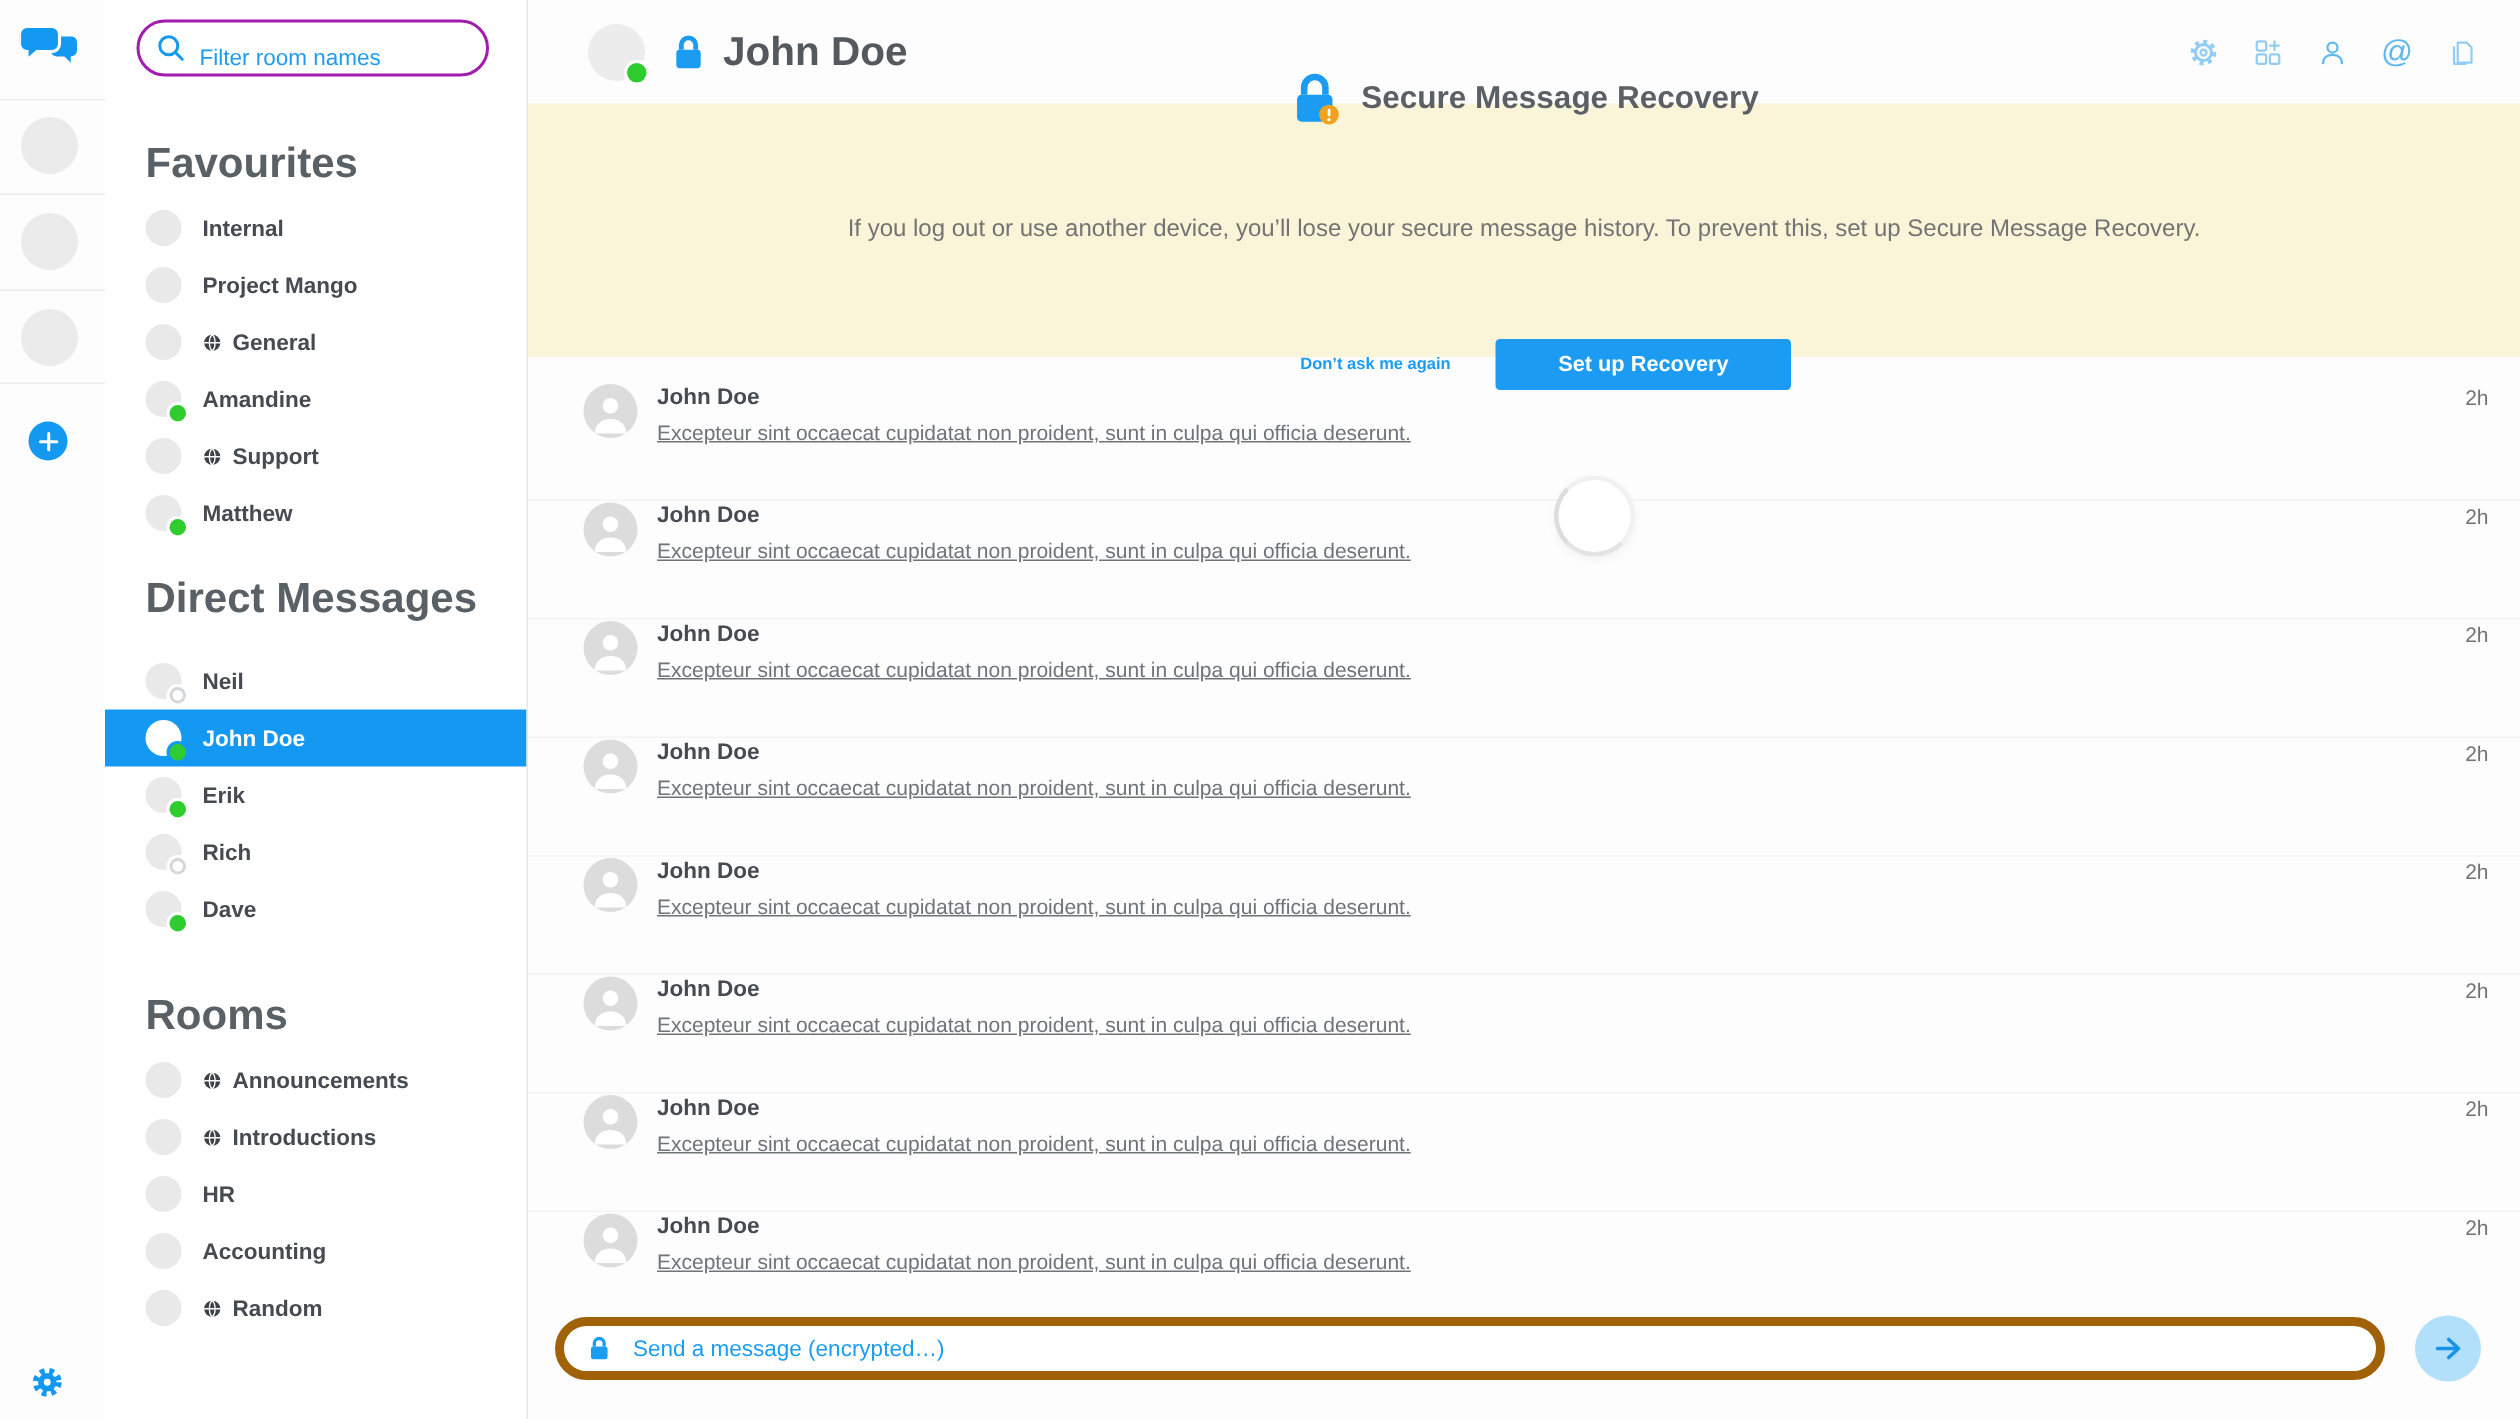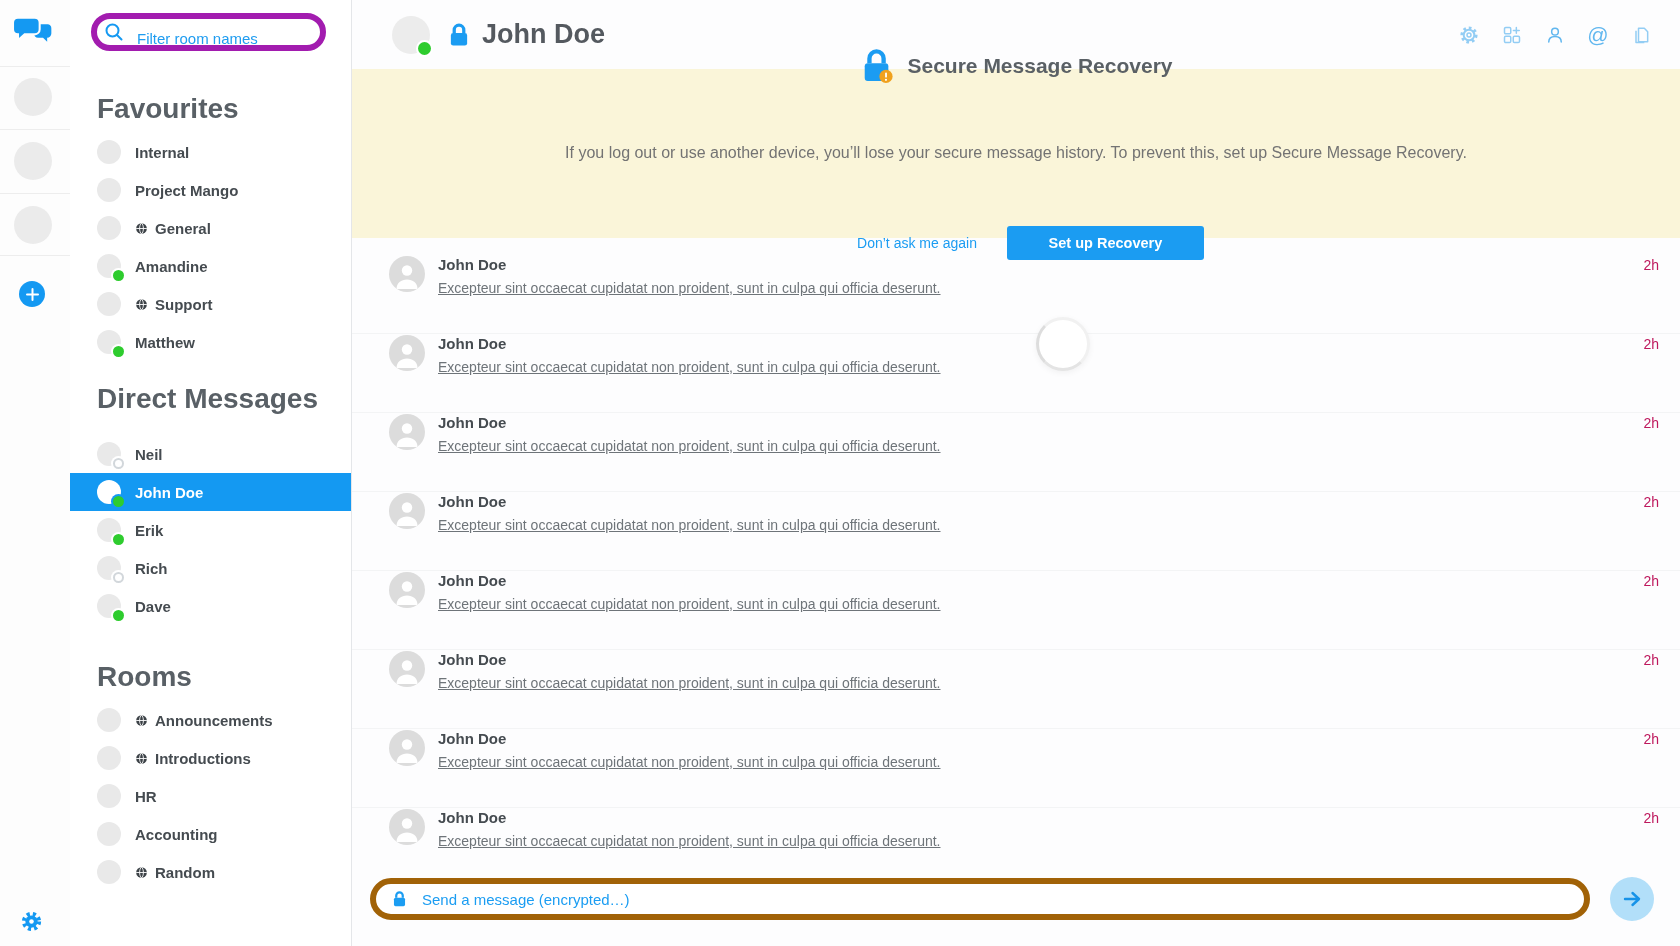--- a/index.html
+++ b/index.html
@@ -16,21 +16,21 @@
                  background:#ebebeb; cursor:pointer; }
   .rail-add { position:absolute; left:19px; top:281px; width:26px; height:26px; border-radius:50%;
               background:#1499f2; color:#fff; display:flex; align-items:center; justify-content:center;
               font-size:18px; line-height:1; cursor:pointer; }
   .rail-gear { position:absolute; left:21px; top:911px; width:21px; height:21px; color:#1499f2; cursor:pointer; }
 
   
   .sidebar { width:282px; height:946px; background:#ffffff; border-right:1px solid #e4e6e9;
              flex:none; overflow:hidden; }
   .filter-box { position:relative; margin:13px 25px 0 21px; height:38px; }
-  .filter-box input { width:100%; height:38px; border:6px solid #a21caf; border-radius:19px;
+  .filter-box input { width:100%; height:38px; border:2px solid #a21caf; border-radius:19px;
                       padding:12px 14px 0 40px; font-size:15px; color:#0f172a; outline:none;
                       font-family:"Liberation Sans", sans-serif; background:#fff; }
   .filter-box input::placeholder { color:#1e9cf0; opacity:1; }
   .filter-search-icon { position:absolute; left:13px; top:9px; width:20px; height:20px; color:#1499f2; }
 
   .section-title { font-size:28px; font-weight:700; color:#596066; padding-left:27px;
                    line-height:42px; }
   .sec-favourites .section-title { margin-top:37px; }
   .sec-favourites .section-list { margin-top:3px; }
   .sec-direct-messages .section-title { margin-top:17px; }
@@ -69,36 +69,36 @@
   .at-glyph { font-size:21px; font-weight:400; color:#61b7ef; line-height:1; }
 
   
   .banner { height:169px; flex:none; background:#faf5d9; display:flex; flex-direction:column;
             align-items:center; justify-content:center;gap:47px; }
   .banner-title-row { display:flex; align-items:center; gap:14px; }
   .banner-lock { width:34px; height:36px; }
   .banner-title { font-size:21px; font-weight:700; color:#5a6065; }
   .banner-desc { margin-top:13px; font-size:16px; color:#737373; }
   .banner-actions { margin-top:17px; display:flex; align-items:center; gap:30px; }
-  .dismiss-link { font-size:14px; font-weight:400; color:#1b9cf2; cursor:pointer;margin-left:29px; }
+  .dismiss-link { font-size:11px; font-weight:700; color:#1b9cf2; cursor:pointer;margin-left:29px; }
   .recovery-btn { width:197px; height:34px; border:none; border-radius:3px; background:#1b9cf2;
                   color:#ffffff; font-size:14.5px; font-weight:700; cursor:pointer;
                   font-family:"Liberation Sans", sans-serif; }
 
   
   .messages { position:relative; flex:1; overflow:hidden; padding:17px 0 0 0; }
   .msg-row { display:flex; height:79px; padding:0 21px 0 37px; }
   .msg-row:not(:last-child) { border-bottom:1px solid #f3f4f5; }
   .msg-avatar { position:relative; width:36px; height:36px; border-radius:50%; background:#dcdcdc;
                 overflow:hidden; flex:none; margin-right:13px; margin-top:1px; }
   .msg-avatar svg { width:36px; height:36px; display:block; }
   .msg-body { flex:1; min-width:0; padding-top:1px; }
   .msg-sender { font-size:15px; font-weight:700; color:#454b50; line-height:18px; }
   .msg-text { margin-top:5px; font-size:14px; color:#6e7479; line-height:19px;text-decoration:underline; }
-  .msg-time { flex:none; font-size:14px; color:#be185d; padding-top:2px; }
+  .msg-time { flex:none; font-size:14px; color:#737373; padding-top:2px; }
   .spinner { position:absolute; left:684px; top:79px; width:54px; height:54px; border-radius:50%;
              background:#ffffff; border:3px solid #f1f1f1; border-left-color:#dddddd;
              border-bottom-color:#e4e4e4; box-shadow:0 2px 6px rgba(0,0,0,0.05); }
 
   
   .composer { position:relative; height:76px; flex:none; }
   .composer-field { position:absolute; left:18px; top:8px; width:1220px; height:42px; }
   .composer-field input { width:100%; height:42px; border:6px solid #a16207; border-radius:21px;
                           padding:0 18px 0 46px; font-size:15px; color:#1b9df2; outline:none;
                           background:#fff; font-family:"Liberation Sans", sans-serif; }

